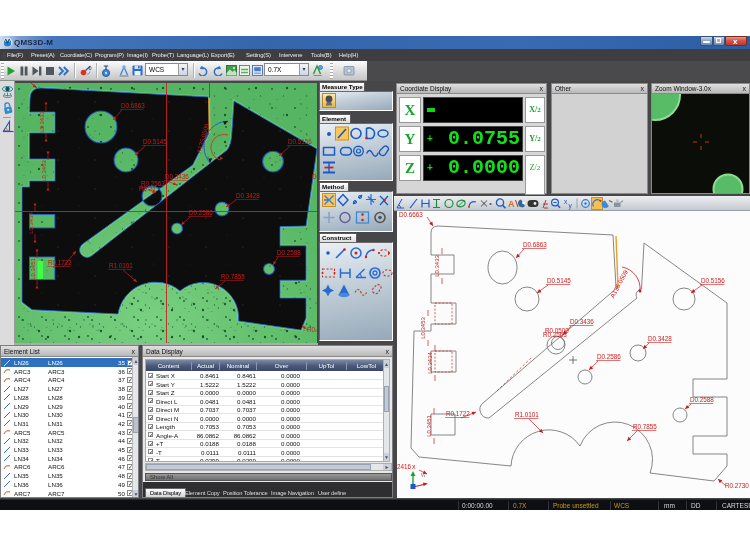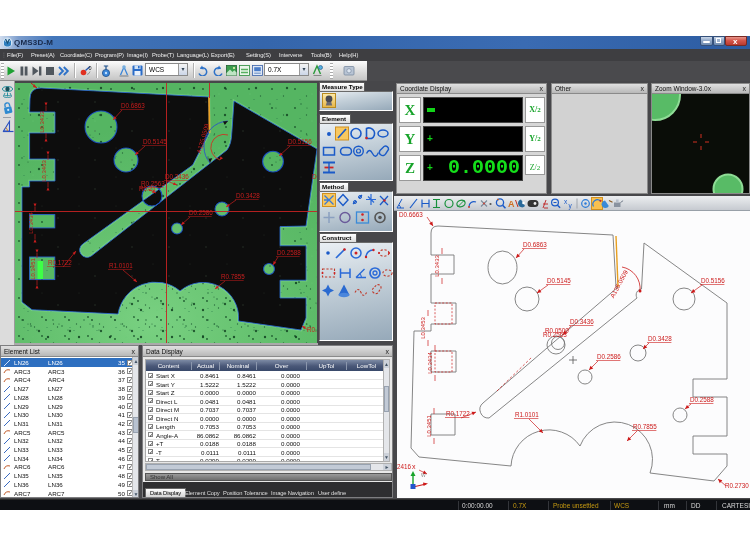--- a/index.html
+++ b/index.html
@@ -369,26 +369,27 @@
   </svg>
 <div class="a" style="left:396px;top:83px;width:151px;height:111px;background:#d6d6d6;border:1px solid #8a8a8a">
 <div class="phead">Coordiate Display<span class="phx">x</span></div>
 <div style="position:absolute;left:2px;top:13px;width:22px;height:26px;background:#fff;border:1px solid #999;text-align:center;font-family:'Liberation Serif',serif;font-weight:bold;font-size:15px;color:#17a32a;line-height:25px">X</div>
 <div style="position:absolute;left:26px;top:13px;width:100px;height:26px;background:#000;border:1px solid #444"></div>
 <div style="position:absolute;left:30px;top:24px;width:8px;height:4px;background:#12d418"></div>
 <div style="position:absolute;left:128px;top:13px;width:20px;height:26px;background:#fff;border:1px solid #999;color:#17a32a;font-family:'Liberation Serif',serif;font-weight:bold;font-size:8px;text-align:center;line-height:24px">X/<span style="font-size:7px">2</span></div>
 <div style="position:absolute;left:2px;top:42px;width:22px;height:26px;background:#fff;border:1px solid #999;text-align:center;font-family:'Liberation Serif',serif;font-weight:bold;font-size:15px;color:#17a32a;line-height:25px">Y</div>
 <div style="position:absolute;left:26px;top:42px;width:100px;height:26px;background:#000;border:1px solid #444"></div>
 <div style="position:absolute;left:30px;top:49px;font-size:10px;font-weight:bold;color:#12d418">+</div>
+<div style="position:absolute;left:26px;top:42px;width:97px;height:26px;text-align:right;font-family:'Liberation Mono',monospace;font-weight:bold;font-size:20px;color:#14e01a;line-height:25px;letter-spacing:0px">0.0755</div>
 <div style="position:absolute;left:128px;top:42px;width:20px;height:26px;background:#fff;border:1px solid #999;color:#17a32a;font-family:'Liberation Serif',serif;font-weight:bold;font-size:8px;text-align:center;line-height:24px">Y/<span style="font-size:7px">2</span></div>
 <div style="position:absolute;left:2px;top:71px;width:22px;height:26px;background:#fff;border:1px solid #999;text-align:center;font-family:'Liberation Serif',serif;font-weight:bold;font-size:15px;color:#17a32a;line-height:25px">Z</div>
 <div style="position:absolute;left:26px;top:71px;width:100px;height:26px;background:#000;border:1px solid #444"></div>
 <div style="position:absolute;left:30px;top:78px;font-size:10px;font-weight:bold;color:#12d418">+</div>
 <div style="position:absolute;left:26px;top:71px;width:97px;height:26px;text-align:right;font-family:'Liberation Mono',monospace;font-weight:bold;font-size:20px;color:#14e01a;line-height:25px;letter-spacing:0px">0.0000</div>
-<div style="position:absolute;left:128px;top:71px;width:20px;height:20px;background:#fff;border:1px solid #999;color:#17a32a;font-family:'Liberation Serif',serif;font-weight:normal;font-size:8px;text-align:center;line-height:24px">Z/<span style="font-size:7px">2</span></div>
+<div style="position:absolute;left:128px;top:71px;width:20px;height:40px;background:#fff;border:1px solid #999;color:#17a32a;font-family:'Liberation Serif',serif;font-weight:normal;font-size:8px;text-align:center;line-height:24px">Z/<span style="font-size:7px">2</span></div>
 </div>
 <div class="a" style="left:551px;top:83px;width:97px;height:111px;background:#d2d2d2;border:1px solid #8a8a8a">
 <div class="phead">Other<span class="phx">x</span></div>
   </div>
 <div class="a" style="left:651px;top:83px;width:99px;height:111px;background:#d2d2d2;border:1px solid #8a8a8a">
 <div class="phead">Zoom Window-3.0x<span class="phx">x</span></div>
 <svg style="position:absolute;left:0;top:10px" width="97" height="99" viewBox="0 0 97 99">
 <rect width="97" height="99" fill="#0a0d08"></rect>
 <circle cx="3" cy="1" r="25" fill="#58bb66"></circle>
       <circle cx="3" cy="1" r="25" fill="none" stroke="#8fdc96" stroke-width="2"></circle>

